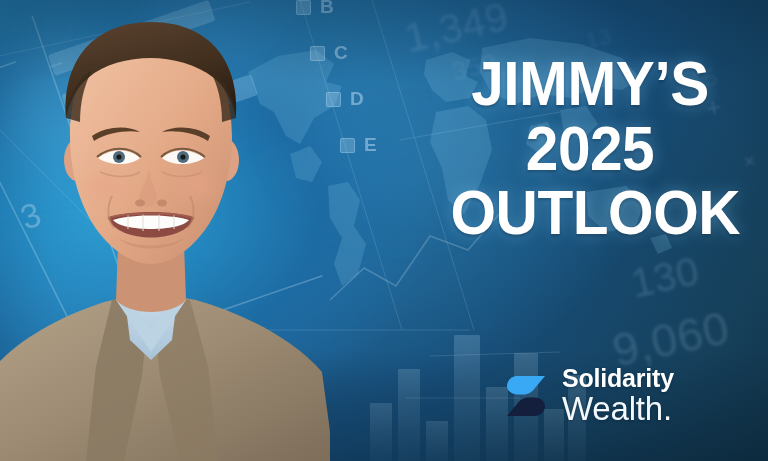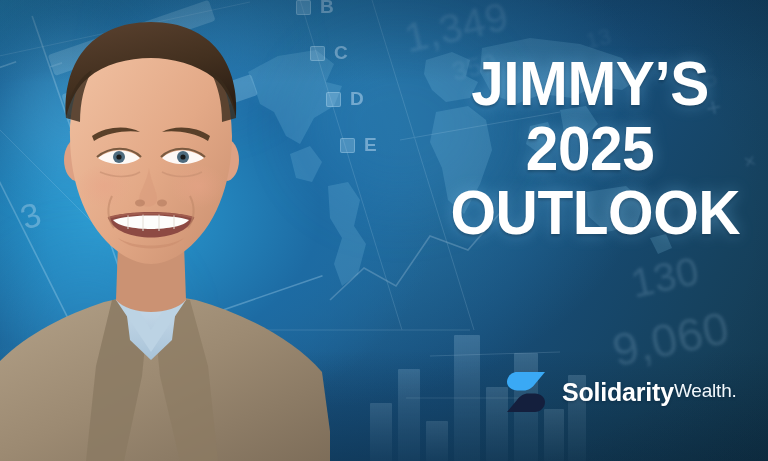--- a/index.html
+++ b/index.html
@@ -156,26 +156,26 @@
   }
 
   
   .logo{
     position:absolute;left:500px;top:366px;
     display:flex;align-items:center;gap:10px;
   }
   .logo-mark{width:52px;height:52px;flex:0 0 52px;}
   .logo-mark svg{display:block;width:52px;height:52px;}
   .logo-text{
-    display:flex;flex-direction:row;justify-content:flex-end;
+    display:flex;flex-direction:column;justify-content:flex-end;
     line-height:1.0;
     text-shadow:0 1px 3px rgba(6,28,48,.45);
   }
   .logo-text .t1{color:#ffffff;font-size:25px;font-weight:700;letter-spacing:-.2px;}
-  .logo-text .t2{color:#f2f8fc;font-size:19px;font-weight:400;letter-spacing:-.2px;margin-top:1px;}
+  .logo-text .t2{color:#f2f8fc;font-size:33px;font-weight:400;letter-spacing:-.2px;margin-top:1px;}
 </style>
 </head>
 <body>
 
 <div class="stage">
 
   <div class="bg-base"></div>
 
   <div class="blob blob-a"></div>
   <div class="blob blob-b"></div>

